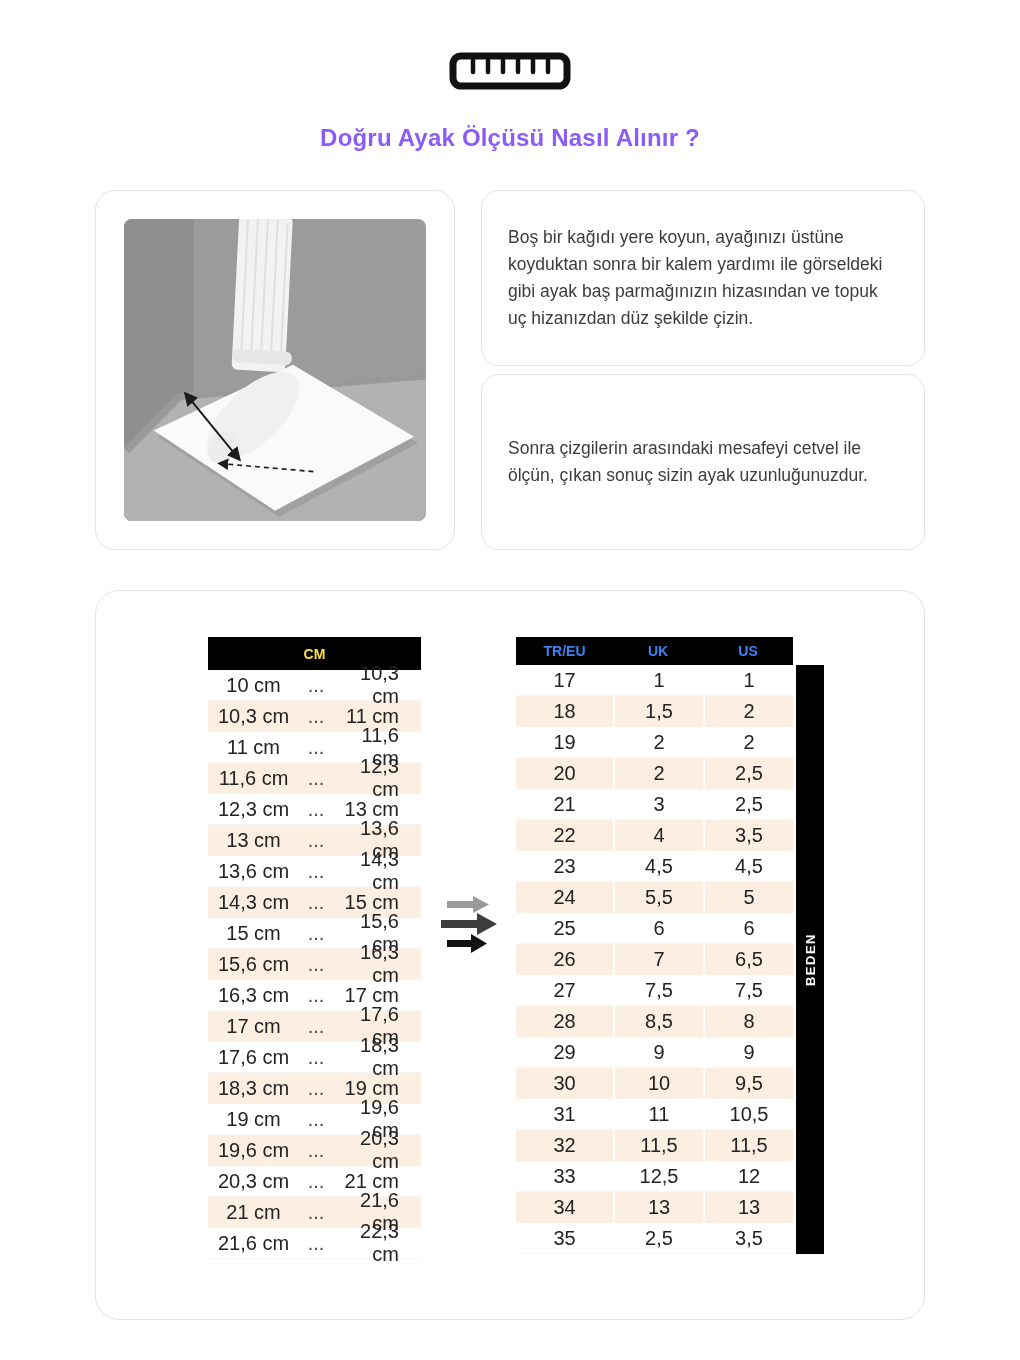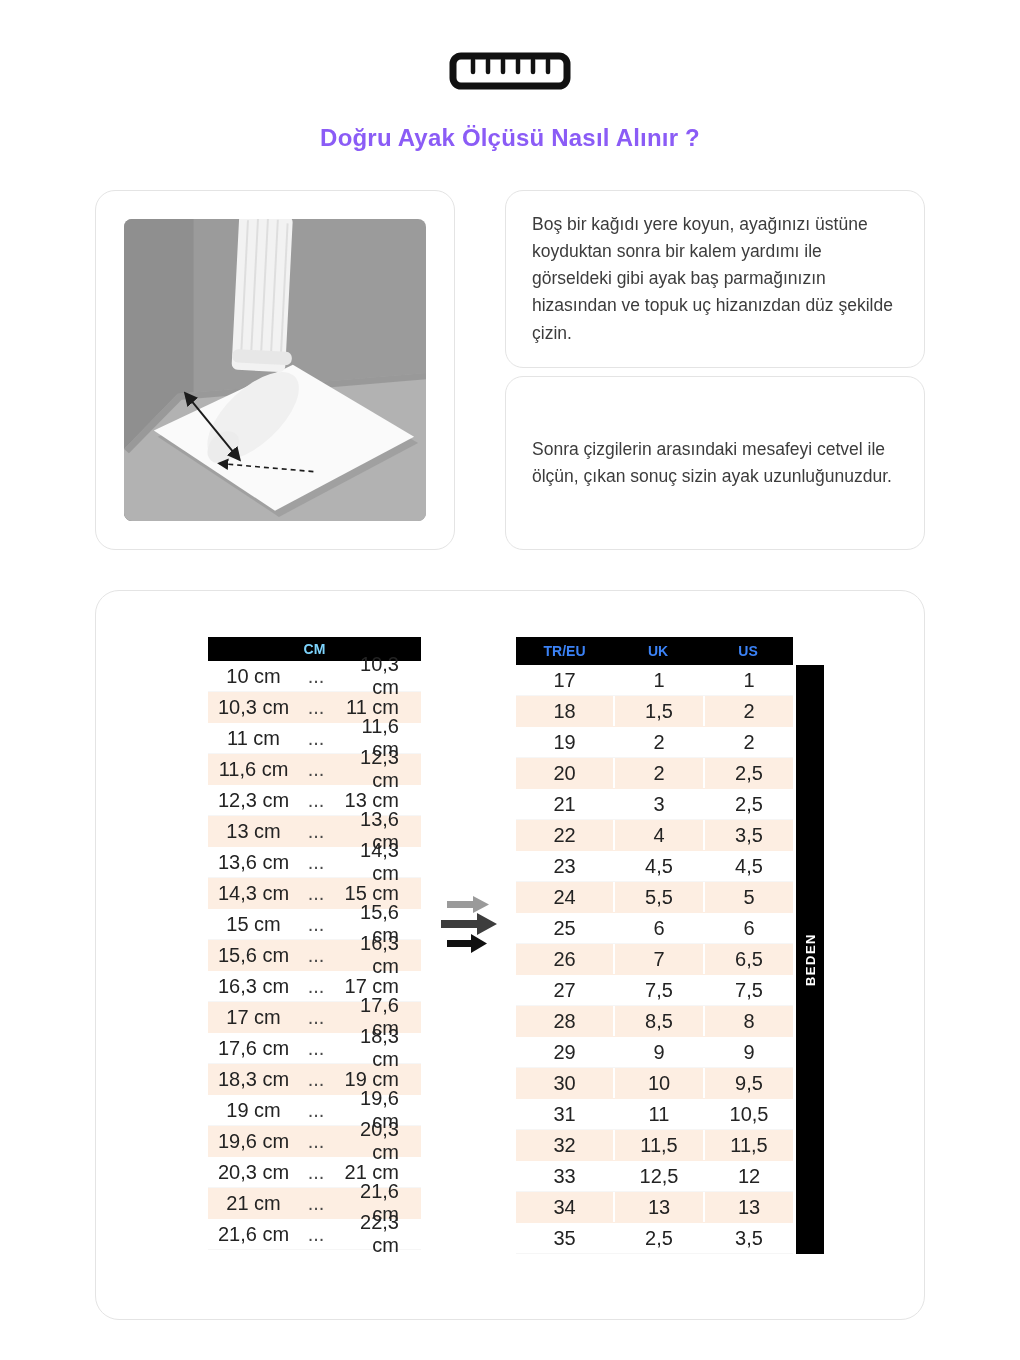--- a/index.html
+++ b/index.html
@@ -13,30 +13,30 @@
 
   
   .ruler-wrap { display:flex; justify-content:center; }
   .main-title { text-align:center; font-size:24px; font-weight:700; color:#8b5cf6; margin-top:34px; letter-spacing:.2px; }
 
   
   .row1 { display:flex; gap:26px; margin-top:38px; height:360px; }
   .photo-card { width:360px; height:360px; flex:none; border:1px solid #e4e4e4; border-radius:20px; padding:28px; background:#fff; }
   .photo { width:100%; height:100%; border-radius:8px; overflow:hidden; }
   .photo svg { display:block; width:100%; height:100%; }
-  .steps { flex:1; display:flex; flex-direction:column; gap:8px;margin-left:24px; }
+  .steps { flex:1; display:flex; flex-direction:column; gap:8px; }
   .step-box { flex:1; border:1px solid #e4e4e4; border-radius:18px; padding:20px 26px; display:flex; align-items:center; background:#fff; }
   .step-box p { font-size:17.5px; line-height:1.55; color:#3c3c3c; }
 
   
   .chart-card { margin-top:40px; height:730px; border:1px solid #e4e4e4; border-radius:24px; background:#fff; padding-top:26px; }
   .chart-title { text-align:center; font-size:22px; font-weight:700; color:#141414; }
   .tables { display:flex; align-items:flex-start; margin-top:20px; }
 
-  .thead { background:#000; color:#7dd3fc; height:24px; font-size:14px; font-weight:700; display:flex; align-items:center; justify-content:center; }
+  .thead { background:#000; color:#fde047; height:33px; font-size:14px; font-weight:700; display:flex; align-items:center; justify-content:center; }
   .trow { height:31px; display:flex; align-items:center; font-size:20px; color:#232323; background:#fff; border-bottom:1px solid #f6f6f6; }
   .trow.alt { background:var(--row-alt,#fdeee2); border-bottom-color:var(--row-alt,#fdeee2); }
 
   .cm-table { width:213px; margin-left:112px; }
   .c-from { flex:1; text-align:center; }
   .c-sep  { width:34px; text-align:center; color:#4a4a4a; }
   .c-to   { width:88px; text-align:right; padding-right:22px; }
 
   .arrows { width:95px; display:flex; justify-content:center; margin-top:258px; }
 

